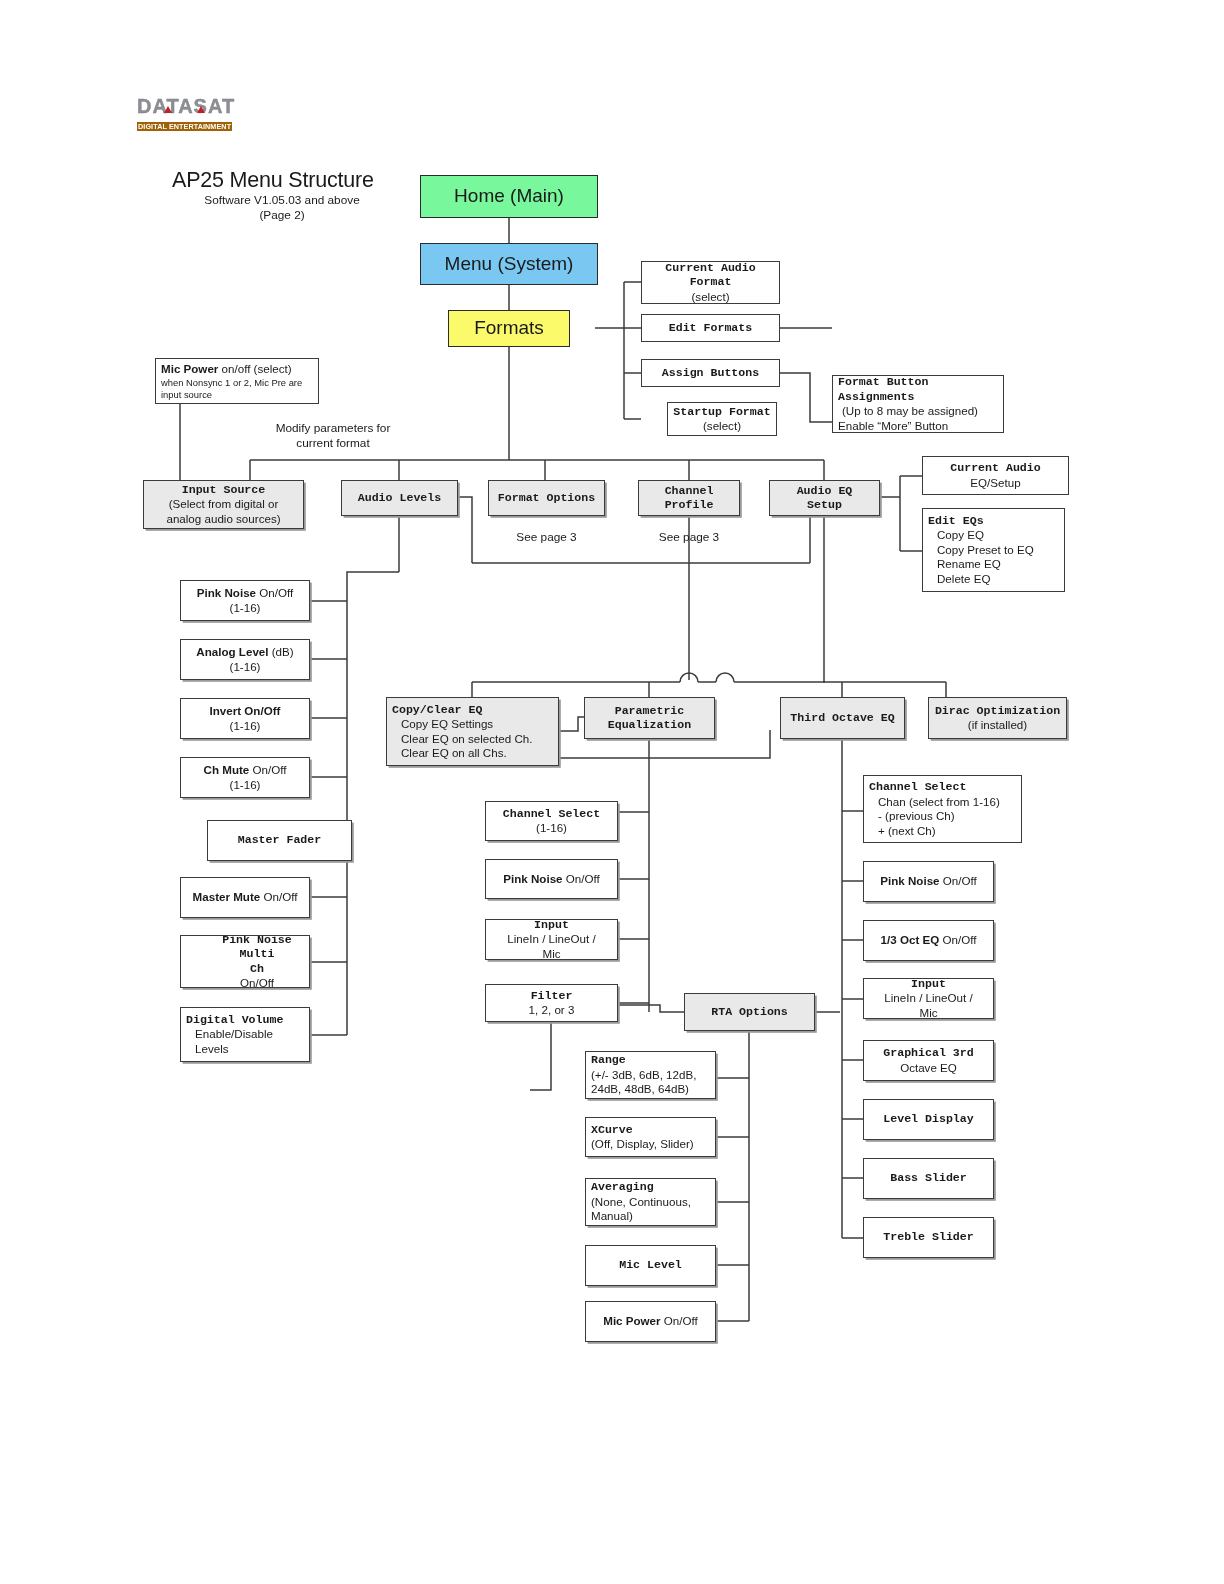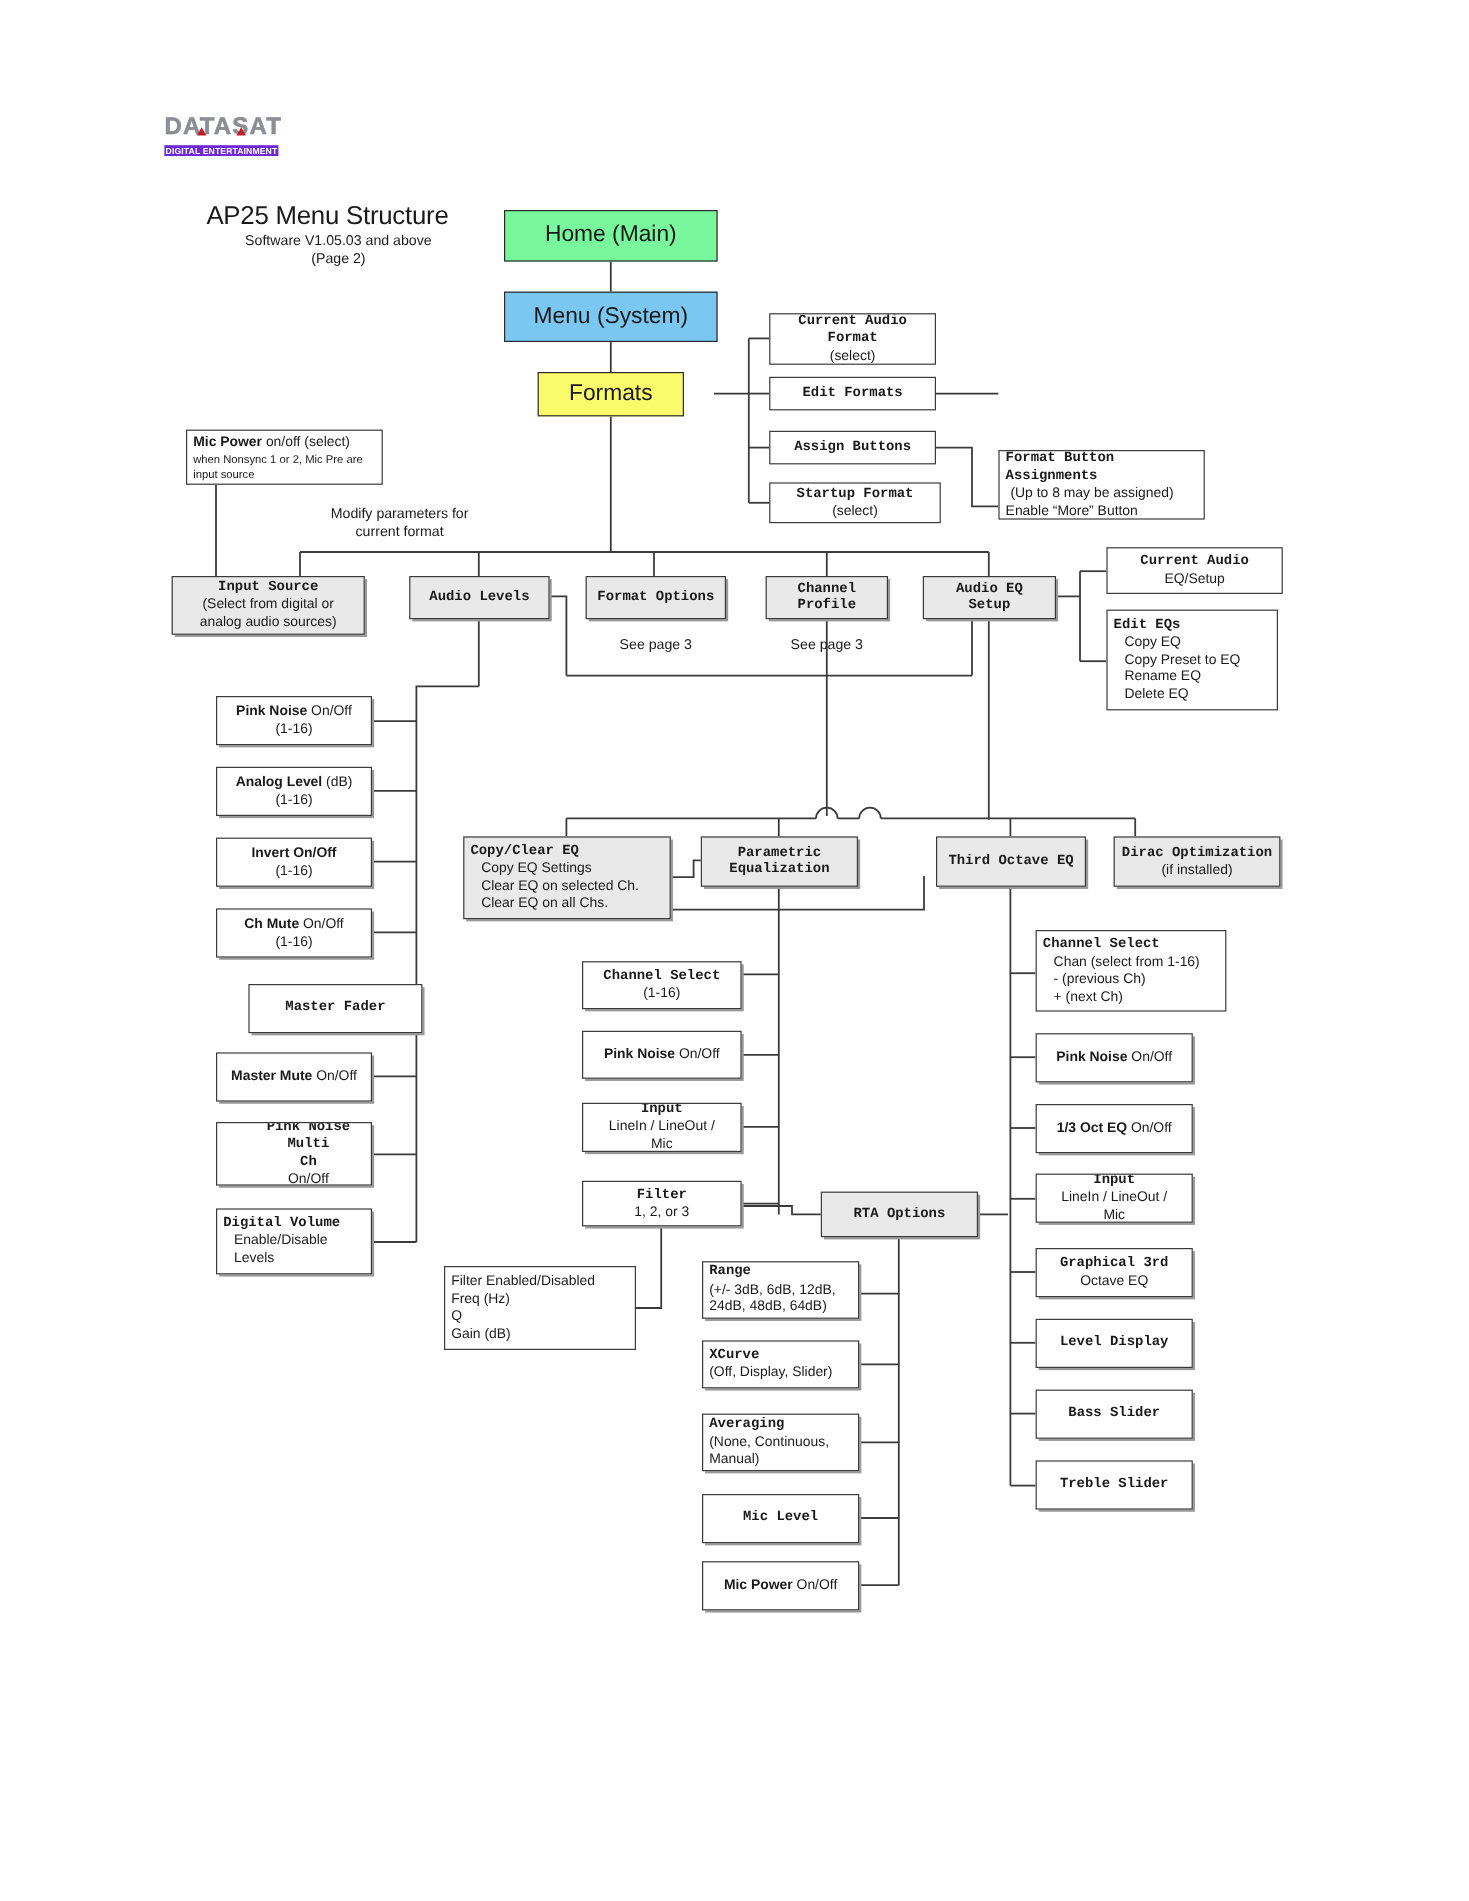--- a/index.html
+++ b/index.html
@@ -7,21 +7,21 @@
        font-family:"Liberation Sans",sans-serif;color:#1a1a1a;}
   #canvas{position:absolute;left:0;top:0;width:1224px;height:1584px;}
 
   
   #logo{position:absolute;left:137px;top:97px;width:104px;height:26px;}
   #logo .word{font-family:"Liberation Sans",sans-serif;font-weight:bold;
       font-size:20px;letter-spacing:1px;color:#8d8f94;line-height:18px;
       -webkit-text-stroke:0.4px #7d7f84;}
   #logo .sub{font-size:7.2px;font-weight:bold;letter-spacing:0.1px;
       color:#c0202a;line-height:9px;margin-top:-1px;
-      background:#6d28d9;color:#fff;display:inline-block;padding:0 1px;}
+      background:#a16207;color:#fff;display:inline-block;padding:0 1px;}
   #logo .tri{position:absolute;width:0;height:0;border-left:4px solid transparent;
       border-right:4px solid transparent;border-bottom:7px solid #c0202a;top:9px;}
 
   
   .title-main{position:absolute;left:172px;top:168px;font-size:21.5px;
       letter-spacing:-0.2px;color:#1a1a1a;white-space:nowrap;}
   .title-sub{position:absolute;left:172px;top:193px;width:220px;text-align:center;
       font-size:11.8px;line-height:15px;color:#1a1a1a;}
 
   
@@ -190,21 +190,21 @@
         <span class="b">Edit Formats</span>
       </div>
   </div>
 
   <div class="node" style="left:641px;top:359px;width:139px;height:28px;">
     <div class="c">
         <span class="b">Assign Buttons</span>
       </div>
   </div>
 
-  <div class="node" style="left:641px;top:402px;width:143px;height:34px;">
+  <div class="node" style="left:667px;top:402px;width:110px;height:34px;">
     <div class="c">
       <span class="b">Startup Format</span>
       <span>(select)</span>
     </div>
   </div>
 
 
   <div class="node" style="left:832px;top:375px;width:172px;height:58px;">
     <div class="l">
       <span class="b">Format Button</span>
@@ -384,28 +384,20 @@
     </div>
   </div>
 
   <div class="node shadow" style="left:485px;top:984px;width:133px;height:38px;">
     <div class="c">
       <span class="b">Filter</span>
       <span>1, 2, or 3</span>
     </div>
   </div>
 
-  <div class="node" style="left:370px;top:1055px;width:160px;height:70px;">
-    <div class="l">
-      <span>Filter Enabled/Disabled</span>
-      <span>Freq (Hz)</span>
-      <span>Q</span>
-      <span>Gain (dB)</span>
-    </div>
-  </div>
 
   <div class="node grey shadow" style="left:684px;top:993px;width:131px;height:38px;">
     <div class="c">
         <span class="b">RTA Options</span>
       </div>
   </div>
 
   <div class="node shadow" style="left:585px;top:1051px;width:131px;height:48px;">
     <div class="l">
       <span class="b">Range</span>

